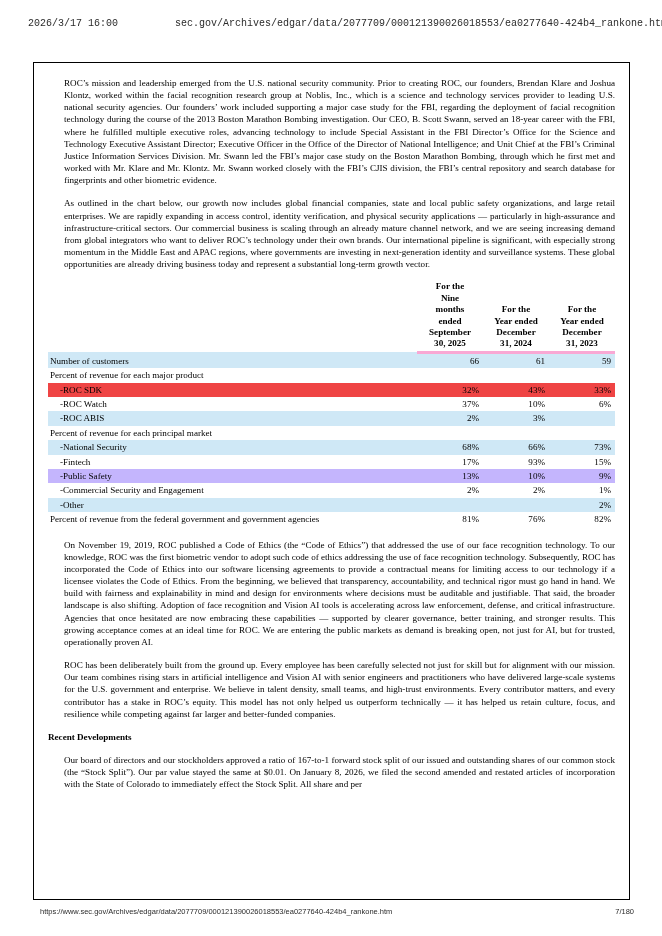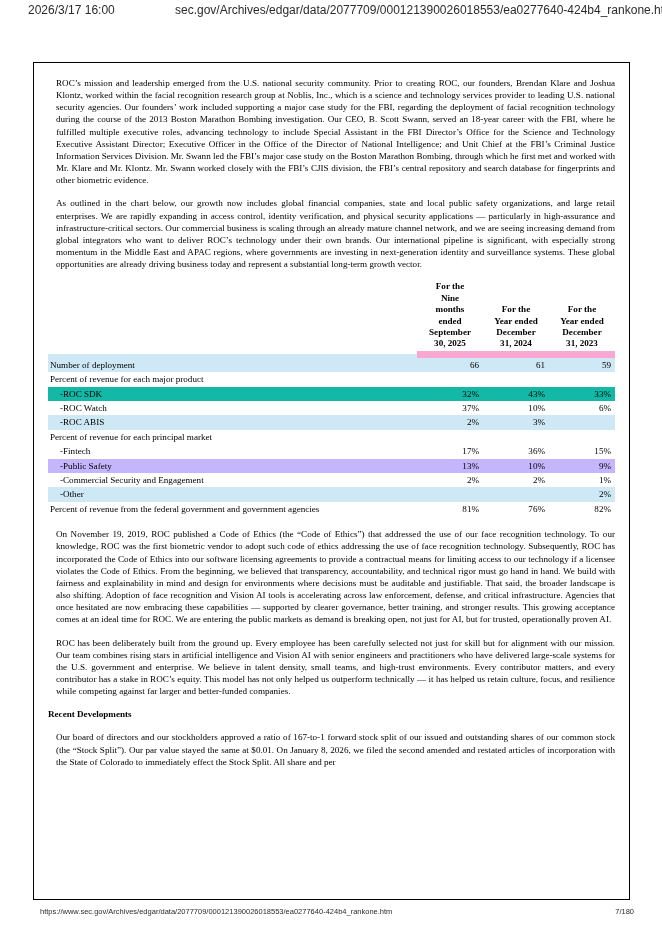--- a/index.html
+++ b/index.html
@@ -12,26 +12,26 @@
     height: 936px;
     font-family: "Liberation Serif", serif;
     color: #000000;
     position: relative;
     overflow: hidden;
   }
 
   
   .print-header {
     position: absolute;
-    top: 4px;
+    top: 18px;
     left: 0;
     width: 662px;
     height: 12px;
-    font-family: Liberation Sans, sans-serif;
-    font-size: 12px;
+    font-family: Liberation Mono, monospace;
+    font-size: 10px;
     color: #2b2b2b;
     line-height: 12px;
   }
   .print-header .ph-date {
     position: absolute;
     left: 28px;
     top: 0;
     white-space: nowrap;
   }
   .print-header .ph-url {
@@ -78,21 +78,21 @@
     box-sizing: border-box;
     background: #ffffff;
     overflow: hidden;
   }
   .page-inner {
     padding: 14px 14px 0 14px;
   }
 
   
   p.body-par {
-    margin: 0 0 11px 8px;
+    margin: 0 0 11px 16px;
     font-size: 9.1px;
     line-height: 12.15px;
     text-align: justify;
     text-justify: inter-word;
     hyphens: none;
   }
   p.body-par:last-child { margin-bottom: 0; }
 
   h4.section-head {
     margin: 0 0 11px 0;
@@ -126,21 +126,21 @@
     padding-right: 4px !important;
   }
 
   thead th.hdr-num {
     font-weight: bold;
     text-align: center;
     vertical-align: bottom;
     font-size: 9.1px;
     line-height: 11.4px;
     padding: 0 0 1px 0 !important;
-    border-bottom: 7px solid #f9a8d4;
+    border-bottom: 3px solid #f9a8d4;
   }
   thead th.hdr-blank {
     border: none;
   }
 
   tbody tr.shade { background: #cfe8f6; }
   tbody td.lbl {
     padding: 1px 0 1px 2px !important;
     white-space: nowrap;
   }
@@ -193,32 +193,32 @@
           <th class="hdr-num">
             <span>For the</span><br>
             <span>Year ended</span><br>
             <span>December</span><br>
             <span>31, 2023</span>
           </th>
         </tr>
       </thead>
       <tbody id="metrics-tbody">
           <tr class="shade" style="background: rgb(207, 232, 246);">
-            <td class="lbl">Number of deployment</td>
+            <td class="lbl">Number of customers</td>
             <td class="val">66</td>
             <td class="val">61</td>
             <td class="val">59</td>
           </tr>
           <tr>
             <td class="lbl">Percent of revenue for each major product</td>
             <td class="val"></td>
             <td class="val"></td>
             <td class="val"></td>
           </tr>
-          <tr class="shade" style="background: #14b8a6;">
+          <tr class="shade" style="background: #ef4444;">
             <td class="lbl indent">-ROC SDK</td>
             <td class="val">32%</td>
             <td class="val">43%</td>
             <td class="val">33%</td>
           </tr>
           <tr>
             <td class="lbl indent">-ROC Watch</td>
             <td class="val">37%</td>
             <td class="val">10%</td>
             <td class="val">6%</td>
@@ -228,24 +228,30 @@
             <td class="val">2%</td>
             <td class="val">3%</td>
             <td class="val"></td>
           </tr>
           <tr>
             <td class="lbl">Percent of revenue for each principal market</td>
             <td class="val"></td>
             <td class="val"></td>
             <td class="val"></td>
           </tr>
+          <tr class="shade" style="background: rgb(207, 232, 246);">
+            <td class="lbl indent">-National Security</td>
+            <td class="val">68%</td>
+            <td class="val">66%</td>
+            <td class="val">73%</td>
+          </tr>
           <tr>
             <td class="lbl indent">-Fintech</td>
             <td class="val">17%</td>
-            <td class="val">36%</td>
+            <td class="val">93%</td>
             <td class="val">15%</td>
           </tr>
           <tr class="shade" style="background: #c4b5fd;">
             <td class="lbl indent">-Public Safety</td>
             <td class="val">13%</td>
             <td class="val">10%</td>
             <td class="val">9%</td>
           </tr>
           <tr>
             <td class="lbl indent">-Commercial Security and Engagement</td>

